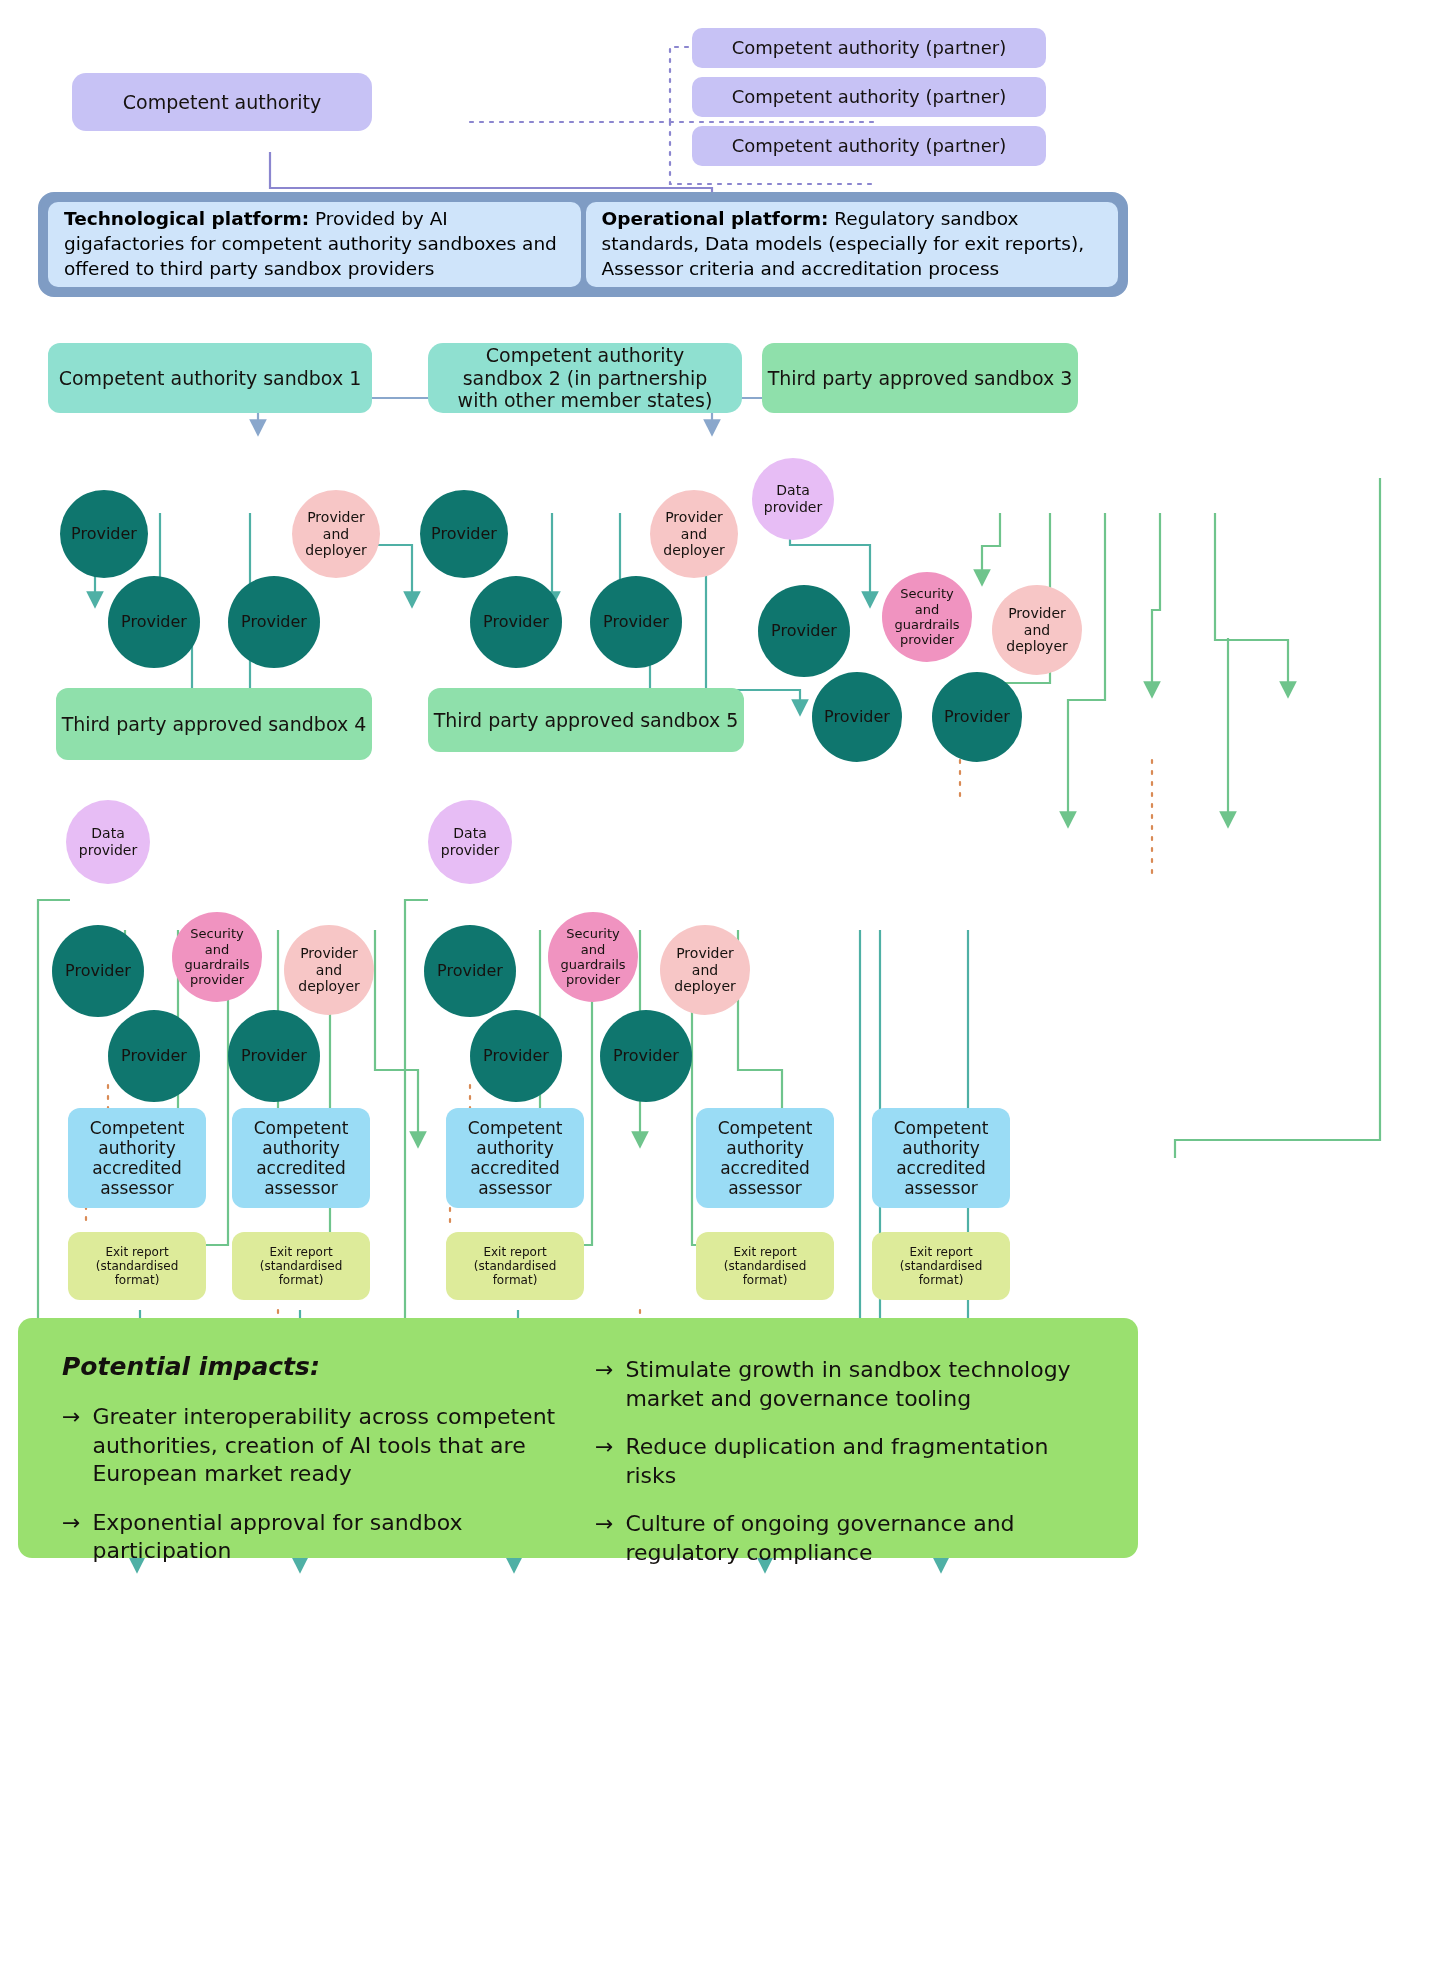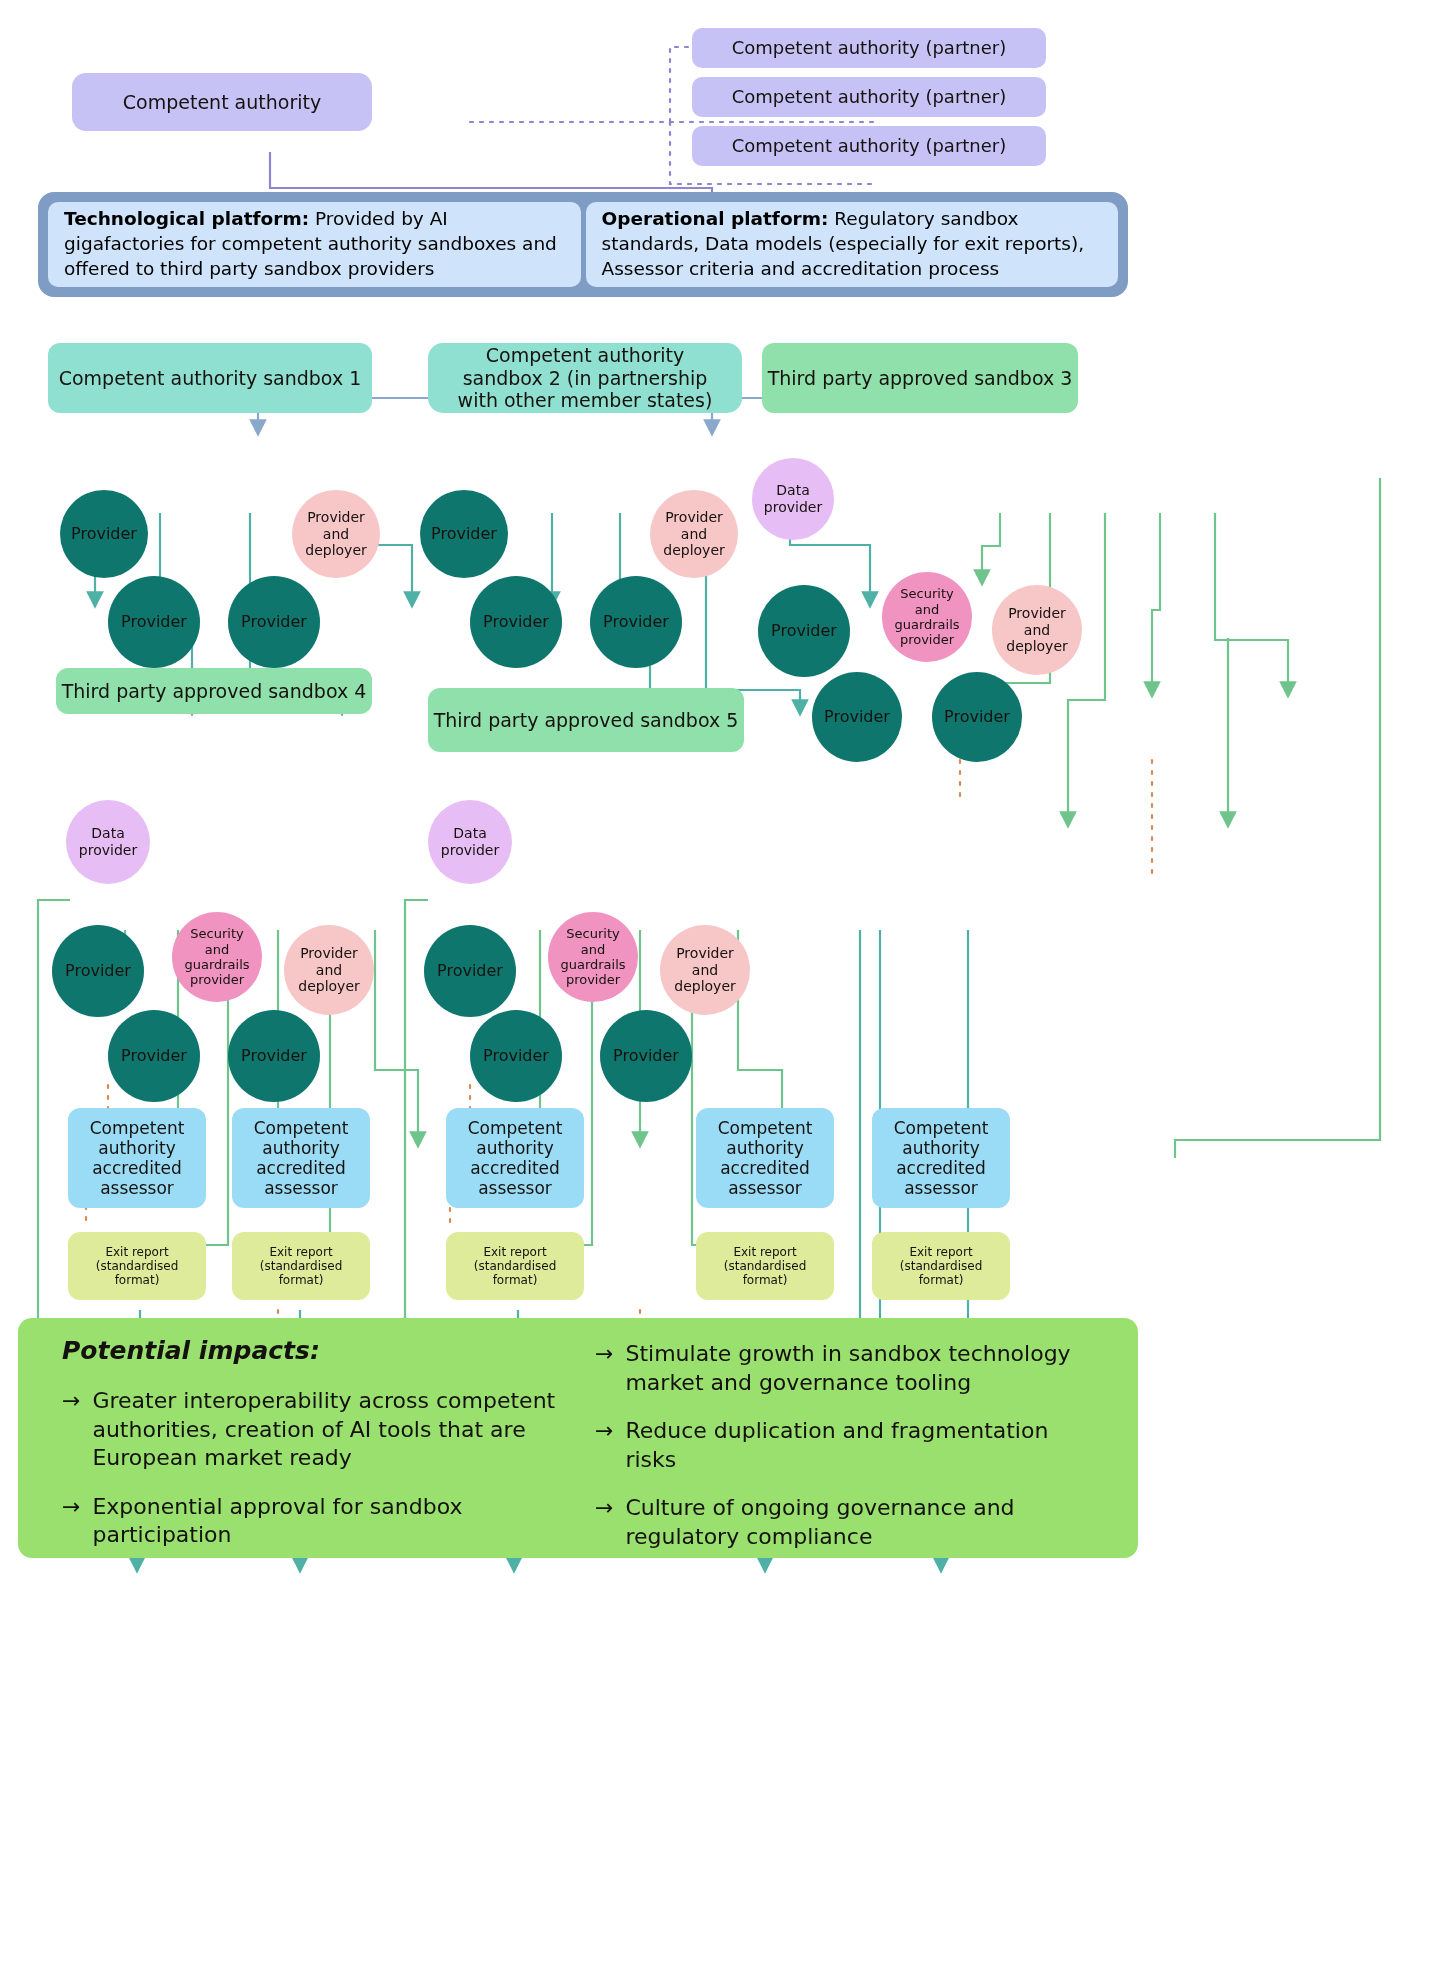--- a/index.html
+++ b/index.html
@@ -46,21 +46,21 @@
   .c-provdep  { background:#f7c6c6; }
   .c-data     { background:#e7bdf5; }
   .c-sec      { background:#f093c0; }
 
   .c-lg { font-size:16px; }
   .c-sm { font-size:14px; }
 
   
   .impacts {
     position:absolute; background:#9ae06f; border-radius:14px;
-    display:flex; gap:30px; padding:18px 40px 30px 44px;
+    display:flex; gap:30px; padding:34px 40px 30px 44px;
   }
   .impacts .col { flex:1; }
   .imp-title { font-weight:bold; font-style:italic; font-size:25px; margin:0 0 22px 0; color:#14110e; }
   .imp-item { display:flex; gap:12px; font-size:22px; line-height:1.3; margin-bottom:20px; color:#14110e; }
   .imp-arrow { flex:0 0 auto; }
   .col-right { padding-top:4px; }
 </style>
 </head>
 <body>
 
@@ -255,21 +255,21 @@
   <div class="node circ c-provdep c-sm" style="left:992px; top:585px; width:90px; height:90px; padding:0 8px;">
     <span>Provider and deployer</span>
   </div>
   <div class="node circ c-provider c-lg" style="left:812px; top:672px; width:90px; height:90px;">
     <span>Provider</span>
   </div>
   <div class="node circ c-provider c-lg" style="left:932px; top:672px; width:90px; height:90px;">
     <span>Provider</span>
   </div>
 
-  <div class="node rect sbox-3p" style="left:56px; top:668px; width:316px; height:46px;">
+  <div class="node rect sbox-3p" style="left:56px; top:688px; width:316px; height:72px;">
     <span>Third party approved sandbox 4</span>
   </div>
   <div class="node rect sbox-3p" style="left:428px; top:688px; width:316px; height:64px;">
     <span>Third party approved sandbox 5</span>
   </div>
 
   <div class="node circ c-data c-sm" style="left:66px; top:800px; width:84px; height:84px; padding:0 6px;">
     <span>Data provider</span>
   </div>
   <div class="node circ c-provider c-lg" style="left:52px; top:925px; width:92px; height:92px;">

